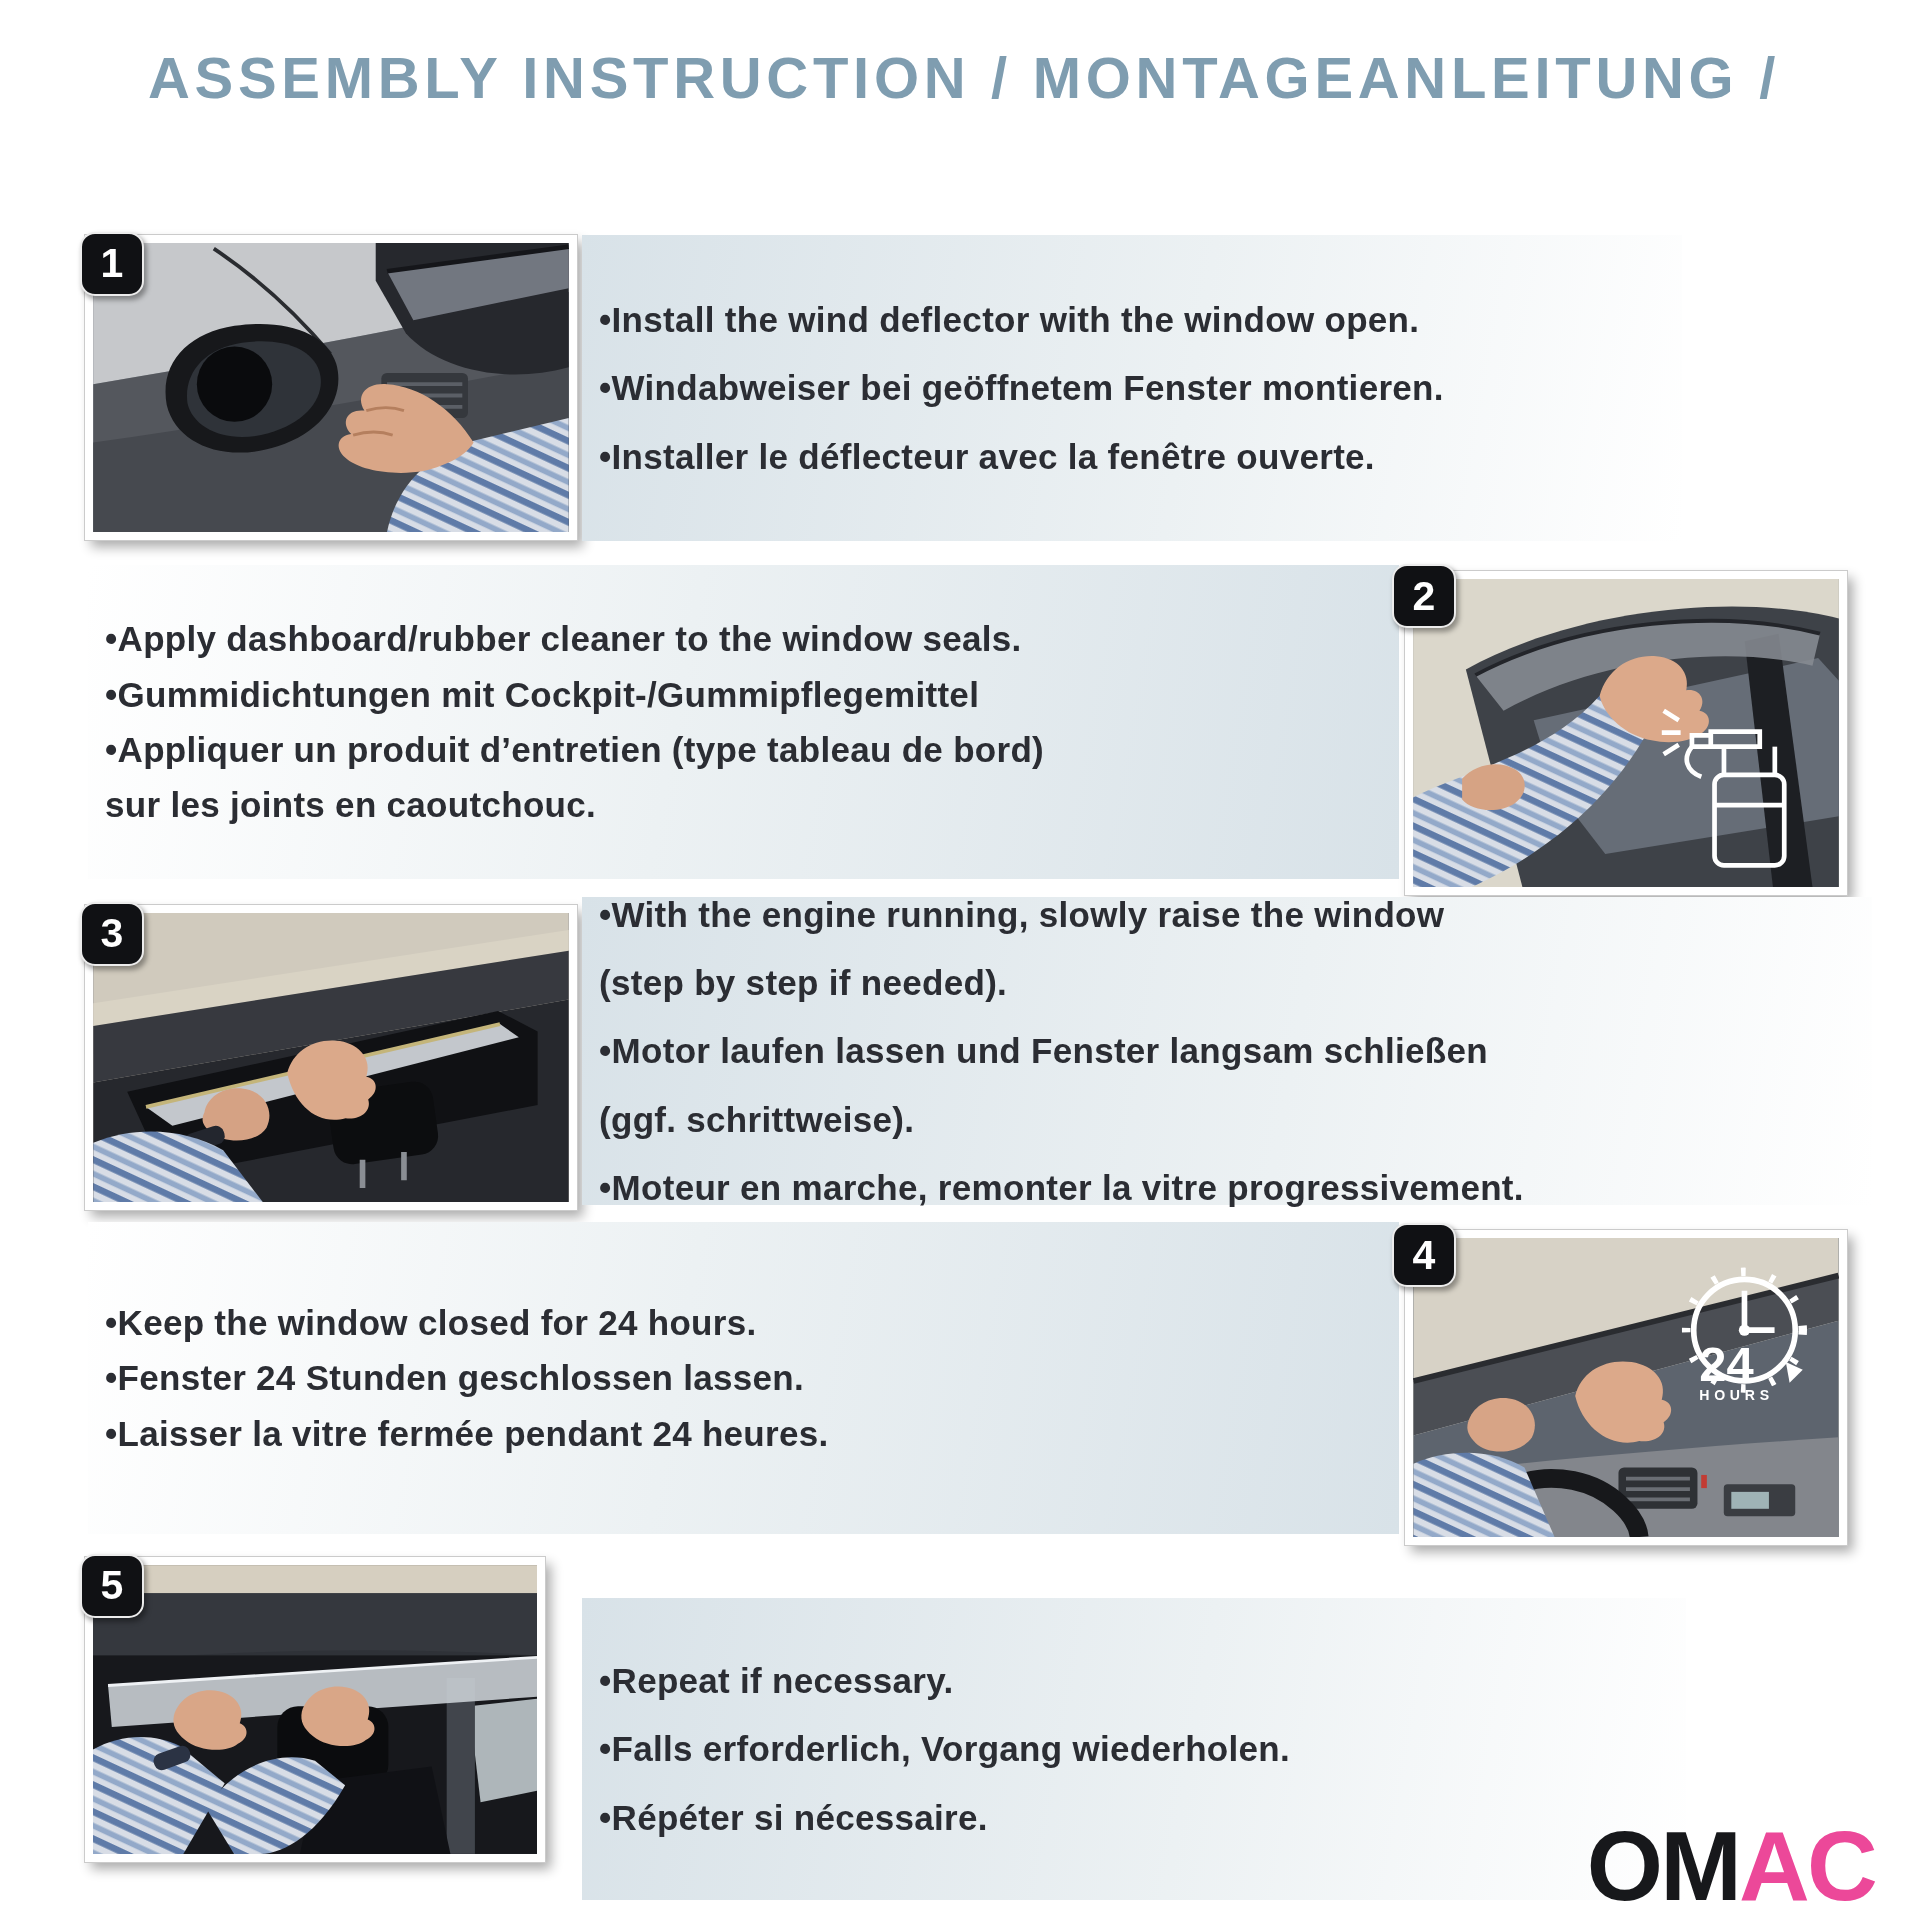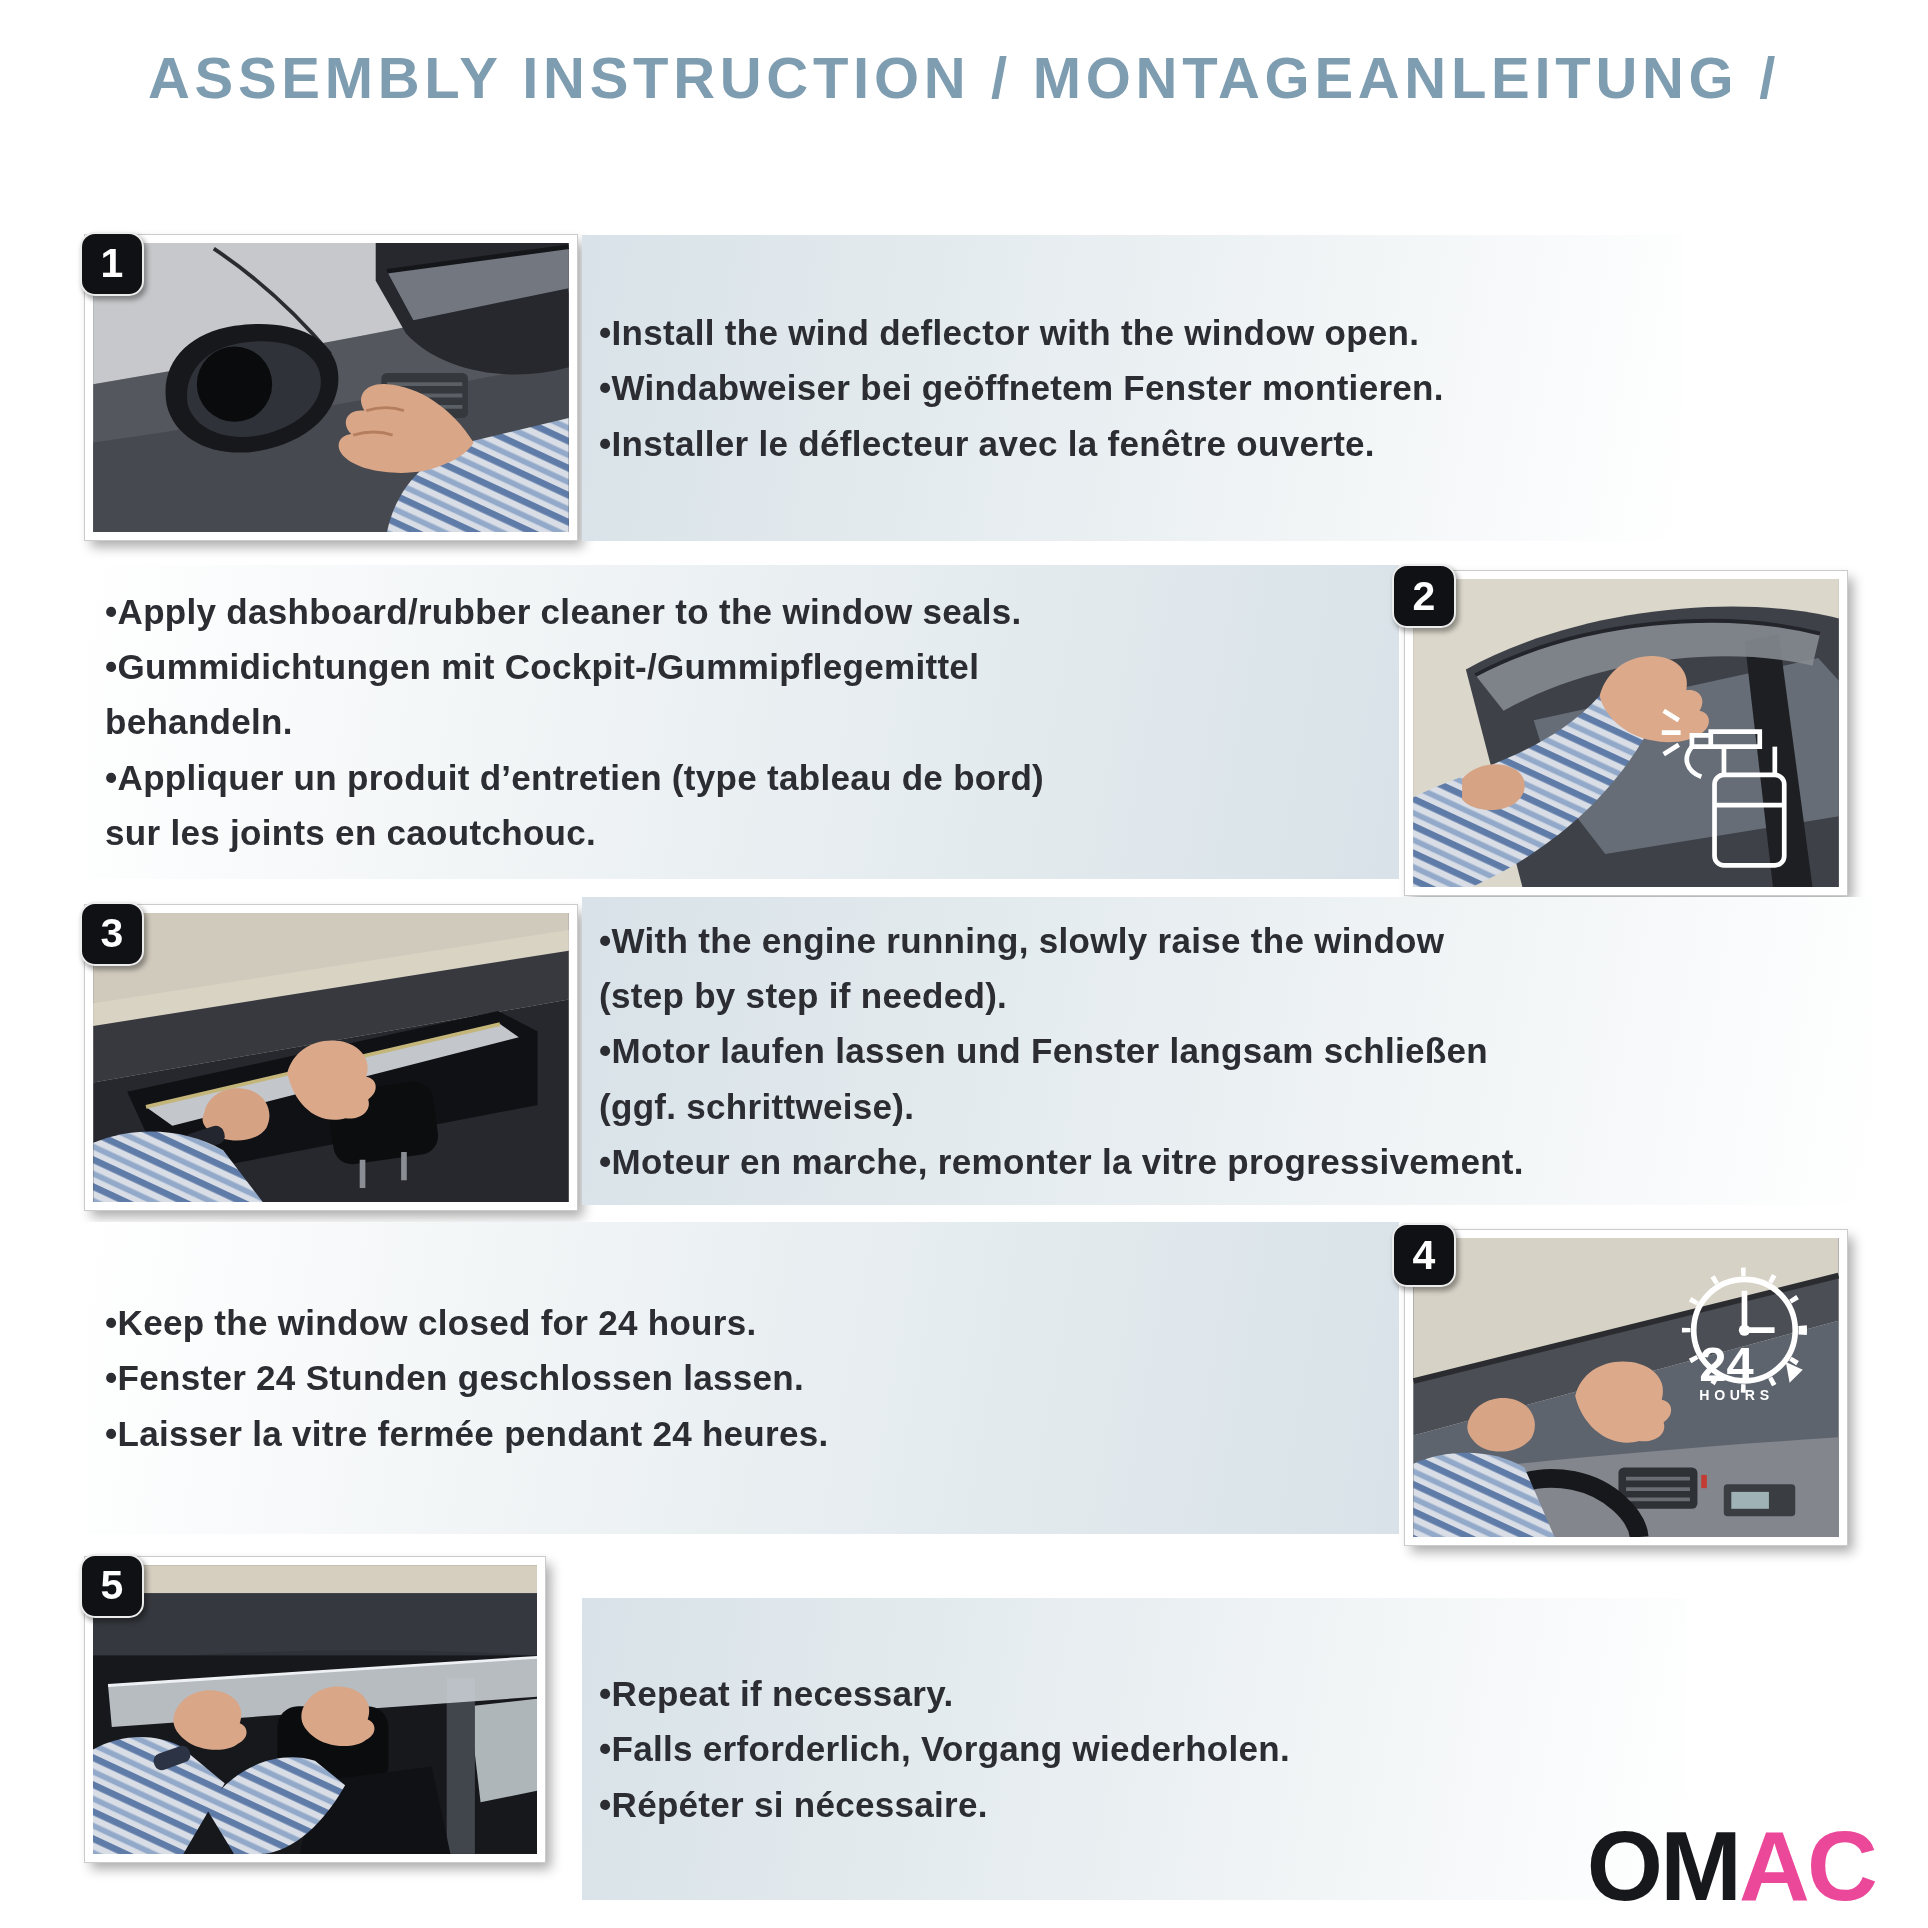--- a/index.html
+++ b/index.html
@@ -3,21 +3,21 @@
 <meta charset="utf-8">
 <style>
   html,body{margin:0;padding:0;background:#ffffff;}
   #page{position:relative;width:1928px;height:1928px;background:#ffffff;overflow:hidden;
         font-family:"Liberation Sans",sans-serif;}
   .title{position:absolute;top:41px;left:0;width:100%;text-align:center;
          color:#7f9db0;font-weight:bold;font-size:58px;line-height:1.26;letter-spacing:4.7px;}
   .band{position:absolute;display:flex;flex-direction:column;justify-content:center;
         padding:0 17px;box-sizing:border-box;}
   .band p{margin:0;font-size:35px;line-height:1.58;font-weight:bold;color:#2b2d33;letter-spacing:0.3px;}
-  .band-r{background:linear-gradient(100deg,#d8e2e8 0%,#ecf1f3 55%,#ffffff 100%);}
+  .band-r{background:linear-gradient(100deg,#d8e2e8 0%,#ecf1f3 55%,#ffffff 100%);gap:13px;}
   .band-l{background:linear-gradient(100deg,#ffffff 0%,#ecf1f3 45%,#d8e2e8 100%);}
   .photo{position:absolute;margin:0;border:8.5px solid #ffffff;outline:0.9px solid #cbcbcb;
          box-shadow:5.6px 6.6px 11.3px rgba(0,0,0,.33);background:#8a8d92;}
   .photo svg{display:block;}
   .badge{position:absolute;left:-13px;top:-11.3px;width:60px;height:60px;background:#101114;
          border:2.8px solid #ececec;border-radius:15px;color:#ffffff;font-size:41px;font-weight:bold;
          display:flex;align-items:center;justify-content:center;box-shadow:2.8px 3.8px 5.6px rgba(0,0,0,.35);}
   .badge-out{left:-21px;top:-15px;}
   .logo{position:absolute;right:53px;bottom:13px;font-size:98px;font-weight:bold;
         letter-spacing:-2.8px;line-height:1;display:flex;}
@@ -64,21 +64,20 @@
   </figure>
   <section class="band band-r" style="left:582px;top:235px;width:1100px;height:306px;">
     <p>•Install the wind deflector with the window open.</p>
     <p>•Windabweiser bei geöffnetem Fenster montieren.</p>
     <p>•Installer le déflecteur avec la fenêtre ouverte.</p>
   </section>
 
   <section class="band band-l" style="left:88px;top:565px;width:1311px;height:314px;">
     <p>•Apply dashboard/rubber cleaner to the window seals.</p>
     <p>•Gummidichtungen mit Cockpit-/Gummipflegemittel</p>
-    <p>behandeln.</p>
     <p>•Appliquer un produit d’entretien (type tableau de bord)</p>
     <p>sur les joints en caoutchouc.</p>
   </section>
   <figure class="photo" style="left:1405px;top:571px;">
     <svg width="426" height="308" viewBox="0 0 452 327">
       <defs>
         <pattern id="st2" width="26" height="26" patternUnits="userSpaceOnUse" patternTransform="rotate(25)">
           <rect width="26" height="26" fill="#d8dde6"></rect>
           <rect y="0" width="26" height="7" fill="#5f7ba8"></rect>
           <rect y="14" width="26" height="6" fill="#93a9c9"></rect>

